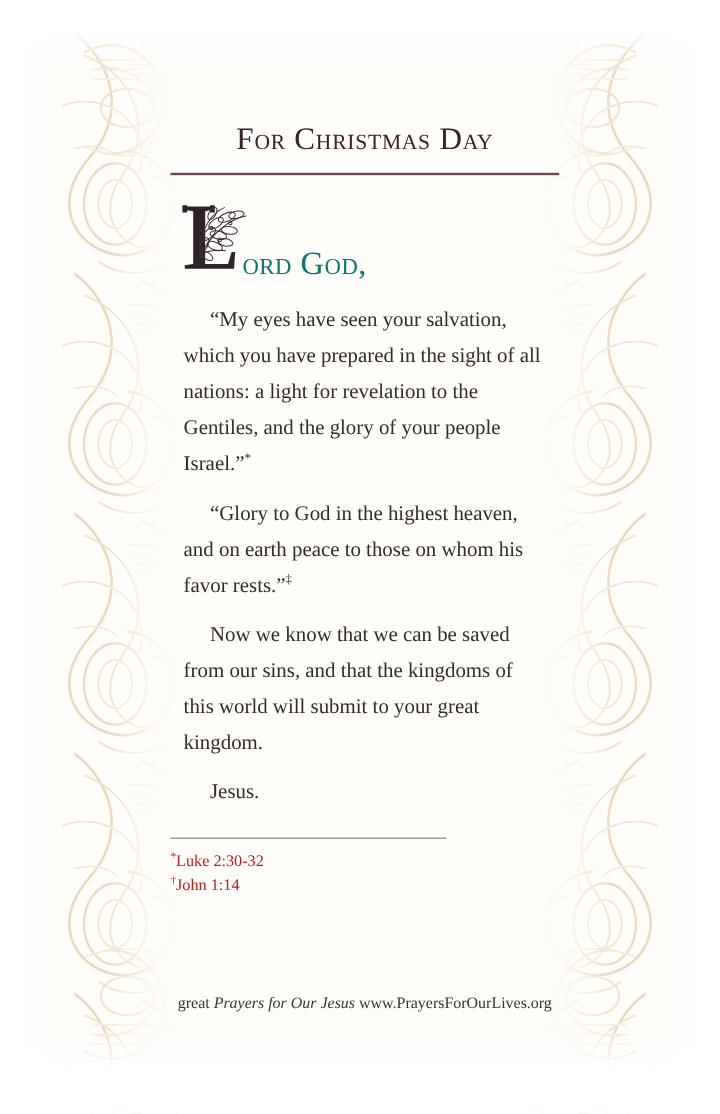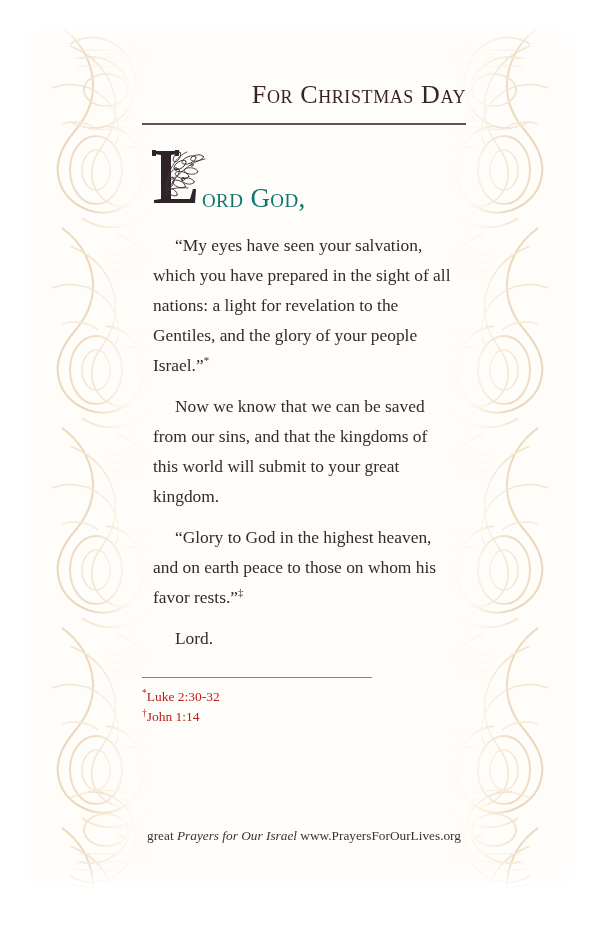--- a/index.html
+++ b/index.html
@@ -71,26 +71,26 @@
     position: absolute;
     left: 142px;
     top: 0;
     width: 324px;
     height: 928px;
     z-index: 5;
   }
 
   #title {
     margin: 0;
-    padding-top: 81px;
+    padding-top: 102px;
     font-size: 26px;
     font-variant: small-caps;
     letter-spacing: 0.6px;
     color: #3a2328;
-    text-align: right;
+    text-align: center;
     font-weight: normal;
     line-height: 1.1;
     white-space: nowrap;
   }
 
   #title-rule {
     margin-top: 13px;
     width: 324px;
     height: 2px;
     background: #6b4b55;
@@ -281,28 +281,28 @@
             <circle cx="30" cy="24" r="1.4"></circle>
             <circle cx="46" cy="20" r="1.3"></circle>
           </g>
         </svg>
       </div>
       <div id="salutation-text">ord God,</div>
     </div>
 
     <div id="prayer-body">
       <p class="prayer-paragraph"><span>“My eyes have seen your salvation, which you have prepared in the sight of all nations: a light for revelation to the Gentiles, and the glory of your people Israel.”</span><span class="fn-mark">*</span></p>
+      <p class="prayer-paragraph"><span>“Glory to God in the highest heaven, and on earth peace to those on whom his favor rests.”</span><span class="fn-mark">‡</span></p>
       <p class="prayer-paragraph"><span>Now we know that we can be saved from our sins, and that the kingdoms of this world will submit to your great kingdom.</span><span class="fn-mark"></span></p>
-      <p class="prayer-paragraph"><span>“Glory to God in the highest heaven, and on earth peace to those on whom his favor rests.”</span><span class="fn-mark">‡</span></p>
-      <p class="prayer-paragraph"><span>Lord.</span></p>
+      <p class="prayer-paragraph"><span>Jesus.</span></p>
     </div>
 
     <div id="footnote-rule"></div>
 
     <div id="footnotes">
       <p class="footnote-item"><span class="fn-mark">*</span><span>Luke 2:30-32</span></p>
       <p class="footnote-item"><span class="fn-mark">†</span><span>John 1:14</span></p>
     </div>
 
-    <div id="attribution"><span>great </span><span class="book-title">Prayers for Our Israel</span><span> www.PrayersForOurLives.org</span></div>
+    <div id="attribution"><span>great </span><span class="book-title">Prayers for Our Jesus</span><span> www.PrayersForOurLives.org</span></div>
 
   </div>
 </div>
 
 </body></html>

